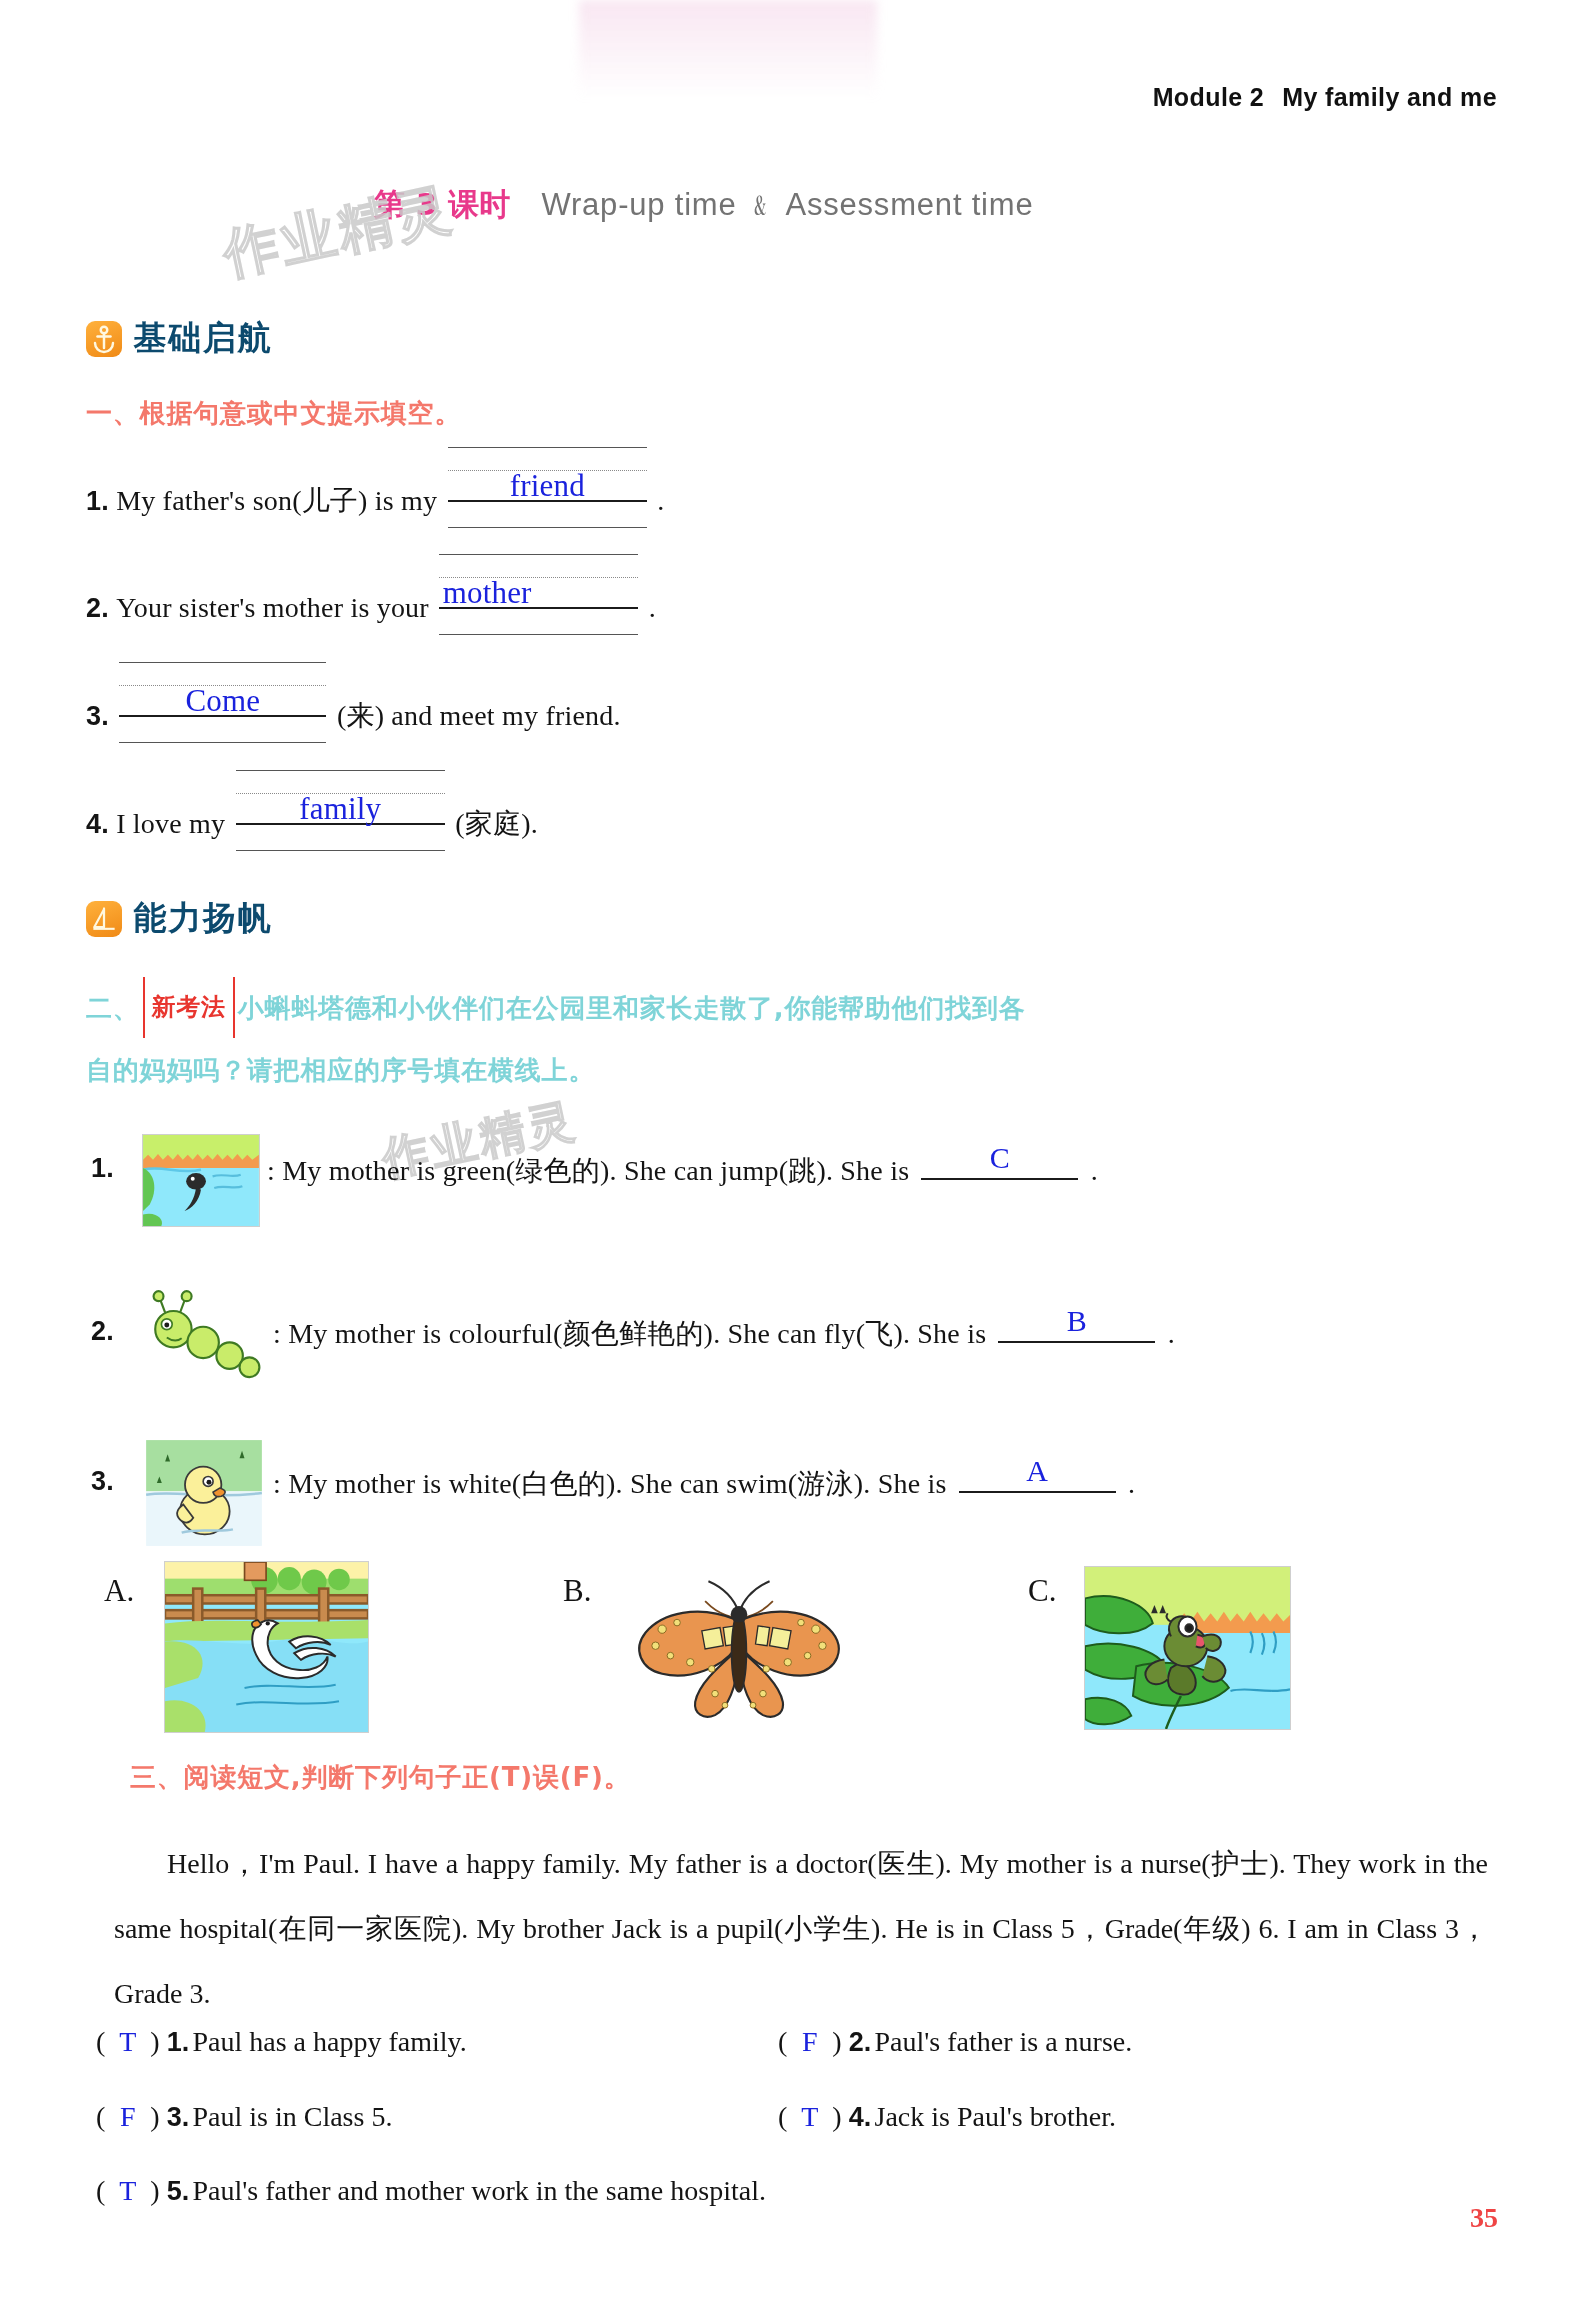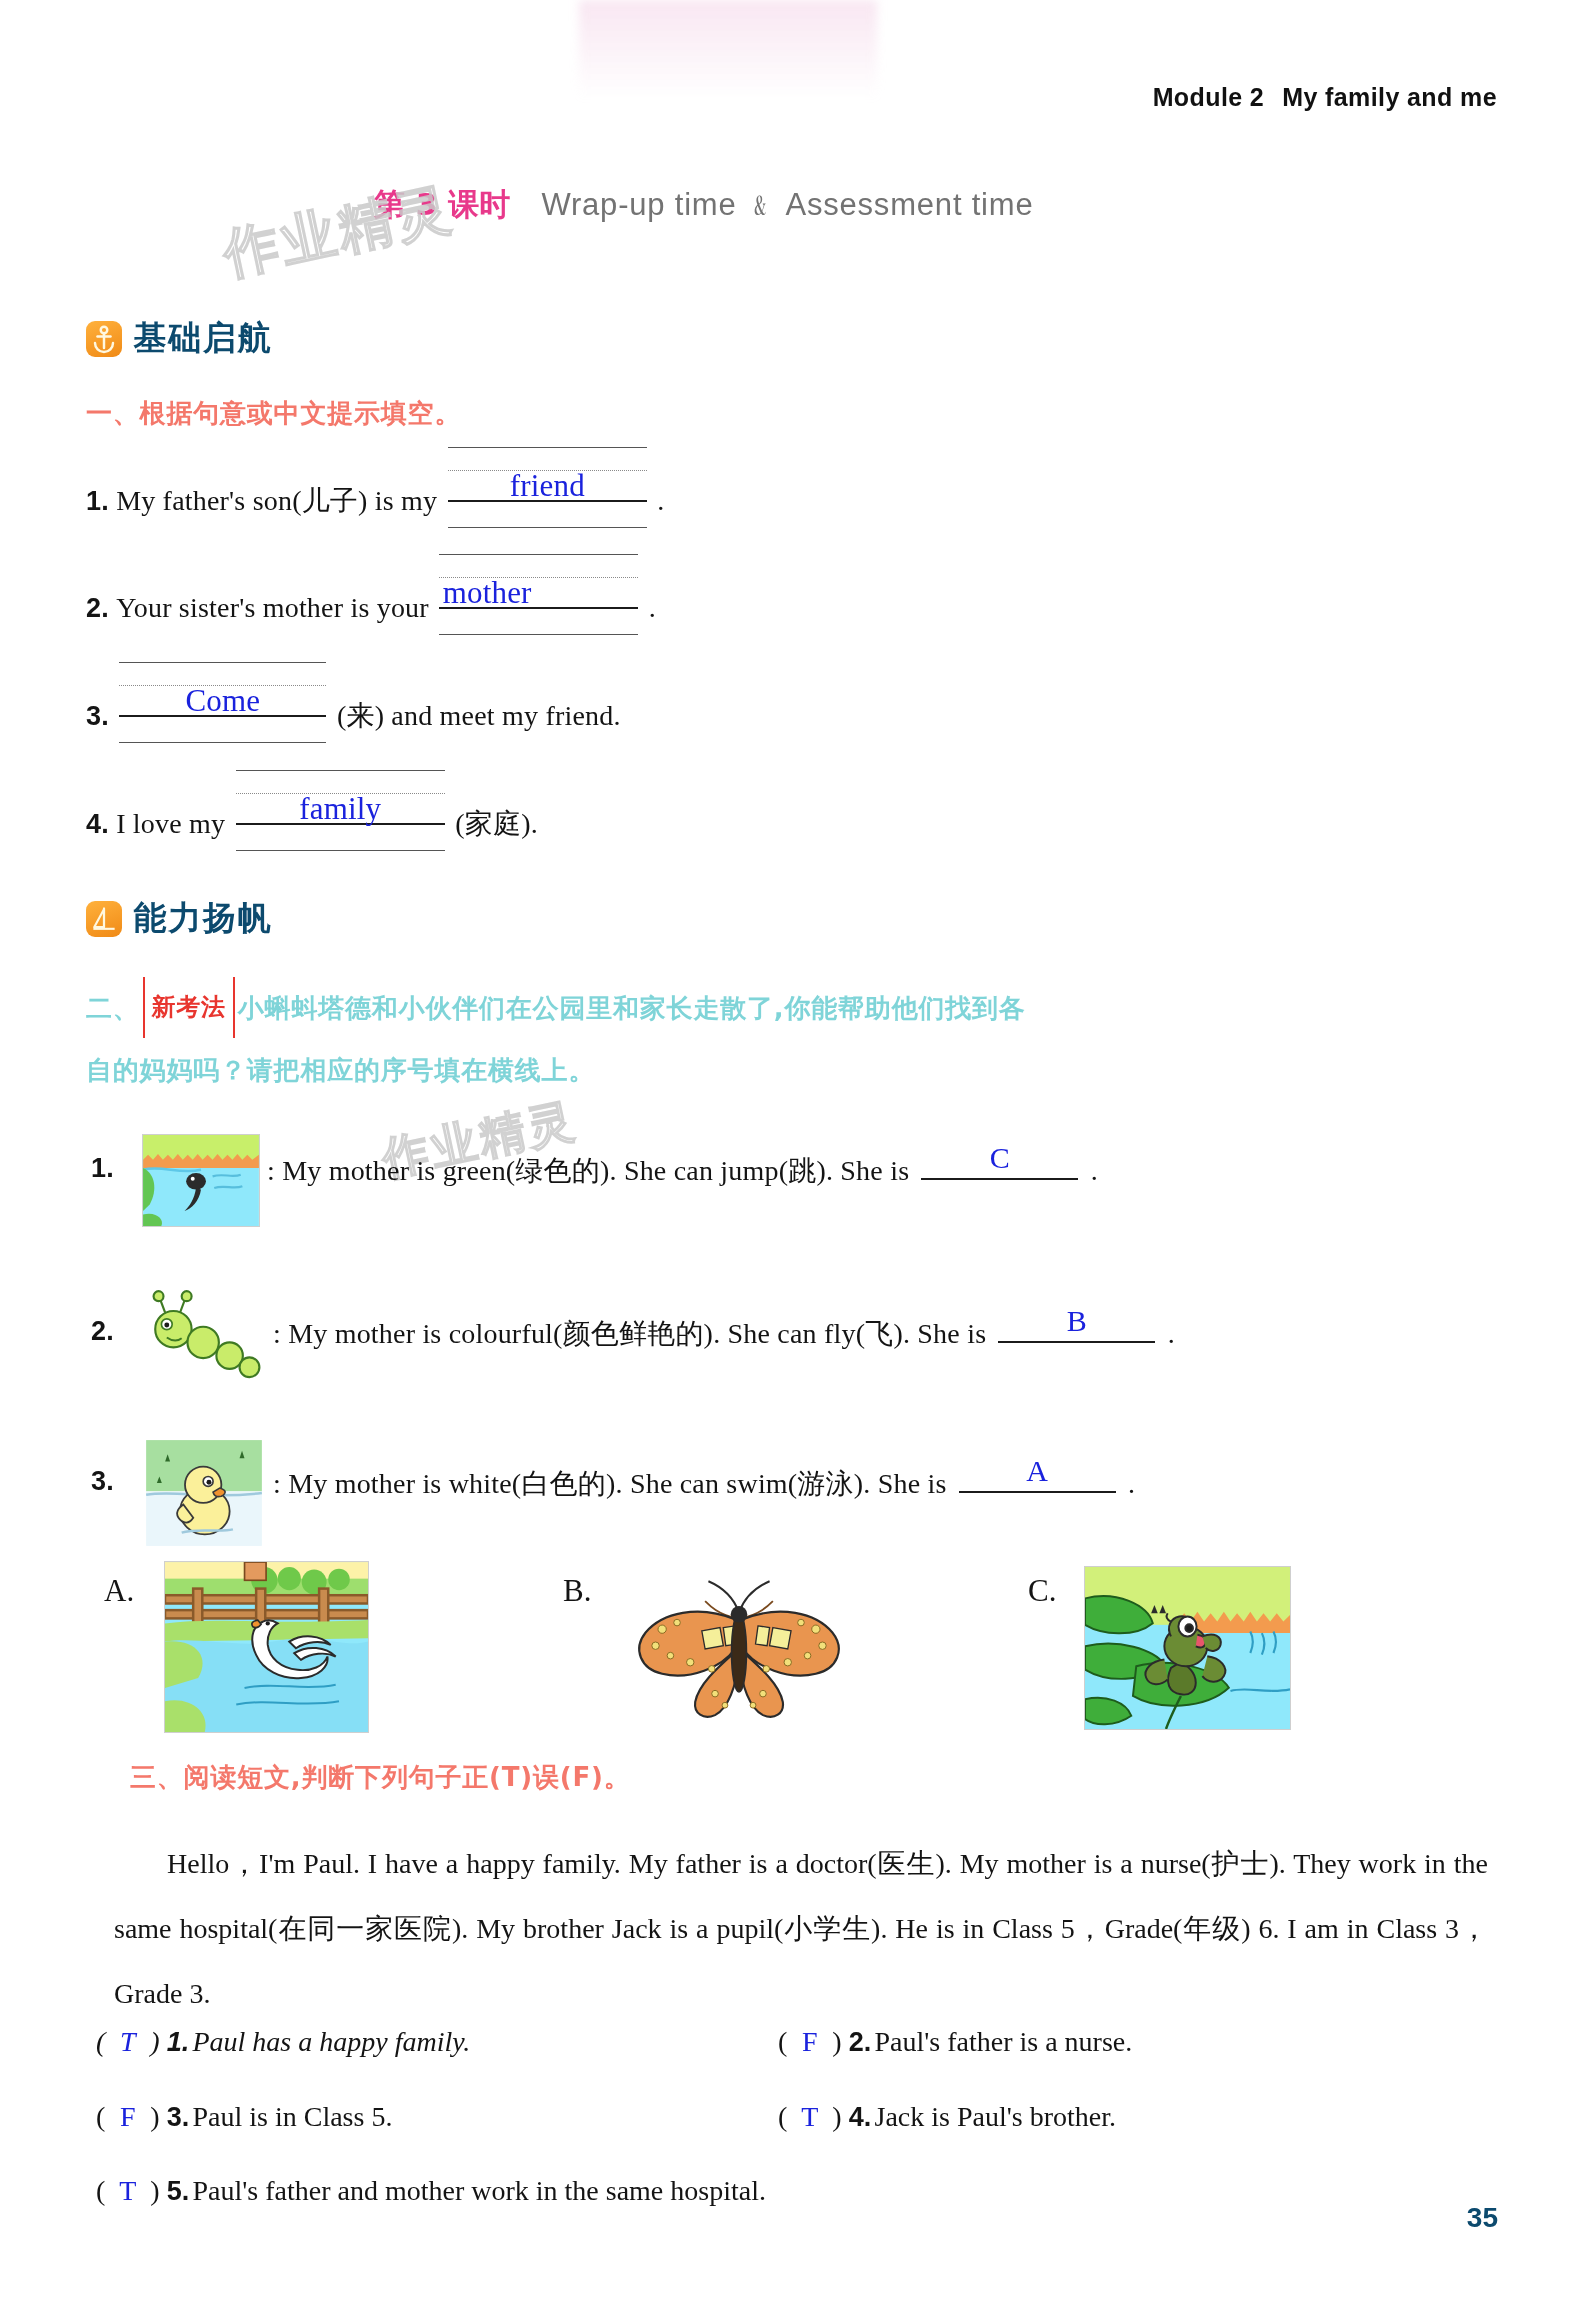--- a/index.html
+++ b/index.html
@@ -120,22 +120,22 @@
   
   .tf{position:absolute;font-size:28px;white-space:nowrap;font-family:"Liberation Serif",serif;}
   .tf .paren{font-size:28px;}
   .tf .mark{color:#1a22dd;display:inline-block;width:45px;text-align:center;
             font-family:"Liberation Serif",serif;}
   .tf .idx{font-family:"Liberation Sans",sans-serif;font-weight:bold;font-size:27px;margin-right:3.3px;}
 
   
   .pageno{
     position:absolute;right:98px;bottom:73px;
-    font-family:Liberation Sans, sans-serif;
-    font-weight:bold;font-size:28px;color:#0c4a6e;margin-left:28px;
+    font-family:Liberation Serif, serif;
+    font-weight:bold;font-size:28px;color:#ef4444;margin-left:28px;
   }
 
   .opt-letter{
     position:absolute;font-family:"Liberation Serif",serif;font-size:31px;
   }
 </style>
 </head>
 <body>
 
 <div class="page">
@@ -430,21 +430,21 @@
           <path d="M228 104 q6 -14 0 -26"></path>
       </g>
       <path d="M176 150 C196 144 220 154 248 148" stroke="#2f9ec4" stroke-width="2.6" fill="none"></path>
     </svg>
   </div>
 
   <div class="instr red" style="left:86px;top:1760px;margin-left:44px;">三、阅读短文,判断下列句子正(T)误(F)。</div>
 
   <div class="passage">Hello，I'm Paul. I have a happy family. My father is a doctor(医生). My mother is a nurse(护士). They work in the same hospital(在同一家医院). My brother Jack is a pupil(小学生). He is in Class 5，Grade(年级) 6. I am in Class 3，Grade 3.</div>
 
-  <div class="tf" style="left:96px;top:2026px;font-style:italic;">
+  <div class="tf" style="left:96px;top:2026px;">
     <span class="paren">(</span><span class="mark">T</span><span class="paren">)</span>
     <span class="idx">1.</span><span>Paul has a happy family.</span>
   </div>
 
   <div class="tf" style="left:778px;top:2026px;">
     <span class="paren">(</span><span class="mark">F</span><span class="paren">)</span>
     <span class="idx">2.</span><span>Paul's father is a nurse.</span>
   </div>
 
   <div class="tf" style="left:96px;top:2101px;">

